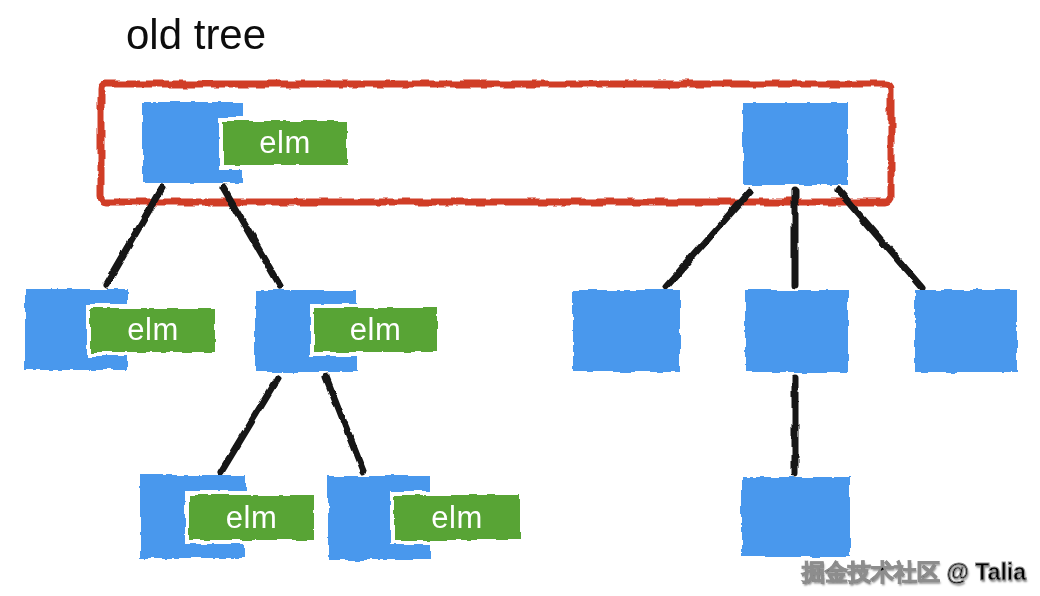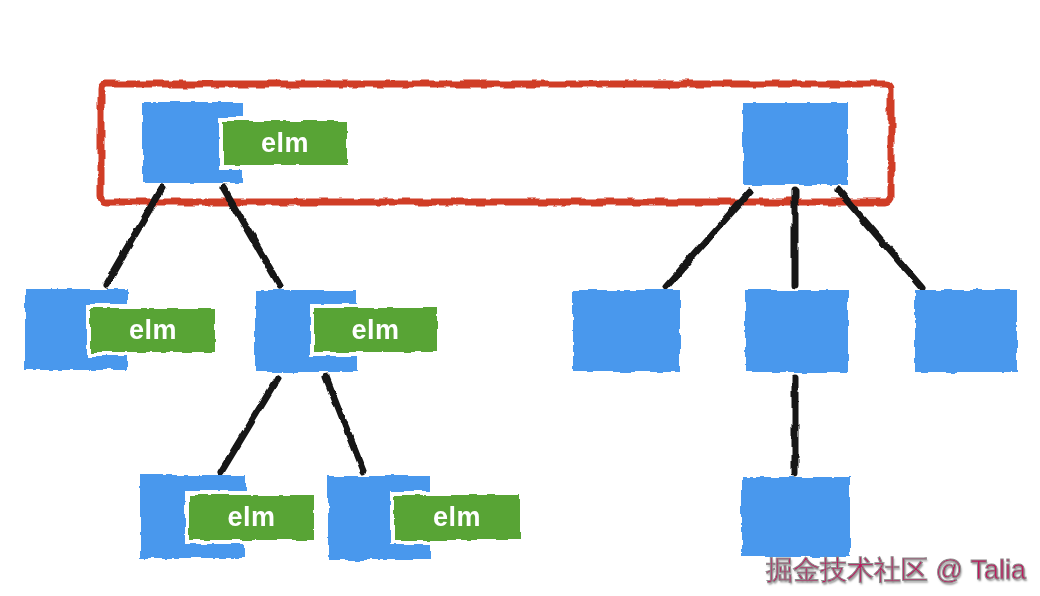--- a/index.html
+++ b/index.html
@@ -9,25 +9,25 @@
   }
   .layer{position:absolute;left:0;top:0;}
   .tree-title{
     position:absolute;top:12px;font-size:42px;line-height:46px;font-weight:400;
     color:#0d0d0d;white-space:nowrap;
   }
   .title-old{left:126px;}
   .title-new{left:710px;}
   .elm-label{
     position:absolute;display:flex;align-items:center;justify-content:center;
-    color:#ffffff;font-size:27px;font-weight:700;letter-spacing:0.5px;
+    color:#ffffff;font-size:31px;font-weight:400;letter-spacing:0.5px;
   }
   .watermark{
-    position:absolute;right:14px;bottom:8px;font-size:27px;font-weight:400;
-    color:#be185d;white-space:nowrap;
+    position:absolute;right:14px;bottom:8px;font-size:23px;font-weight:700;
+    color:#000000;white-space:nowrap;
     -webkit-text-stroke:1px #8d8d8d;
     text-shadow:1px 2px 2px rgba(80,80,80,0.65);
   }
 </style>
 </head>
 <body>
 
 <div class="canvas">
 
   <svg class="layer" width="1040" height="596" viewBox="0 0 1040 596">
@@ -65,20 +65,21 @@
       <rect x="742" y="477" width="108" height="80" fill="#4a98ed"></rect>
 
       <rect x="221" y="119" width="128" height="48" stroke="#ffffff" stroke-width="4" fill="#58a436"></rect>
       <rect x="89" y="306" width="128" height="48" stroke="#ffffff" stroke-width="4" fill="#58a436"></rect>
       <rect x="312" y="306" width="127" height="48" stroke="#ffffff" stroke-width="4" fill="#58a436"></rect>
       <rect x="187" y="493" width="129" height="49" stroke="#ffffff" stroke-width="4" fill="#58a436"></rect>
       <rect x="392" y="493" width="130" height="49" stroke="#ffffff" stroke-width="4" fill="#58a436"></rect>
     </g>
   </svg>
 
+  <div class="tree-title title-old">old tree</div>
 
   <div class="elm-label" style="left:221px;top:119px;width:128px;height:48px;">elm</div>
   <div class="elm-label" style="left:89px;top:306px;width:128px;height:48px;">elm</div>
   <div class="elm-label" style="left:312px;top:306px;width:127px;height:48px;">elm</div>
   <div class="elm-label" style="left:187px;top:493px;width:129px;height:49px;">elm</div>
   <div class="elm-label" style="left:392px;top:493px;width:130px;height:49px;">elm</div>
 
   <div class="watermark">掘金技术社区 @ Talia</div>
 </div>
 

